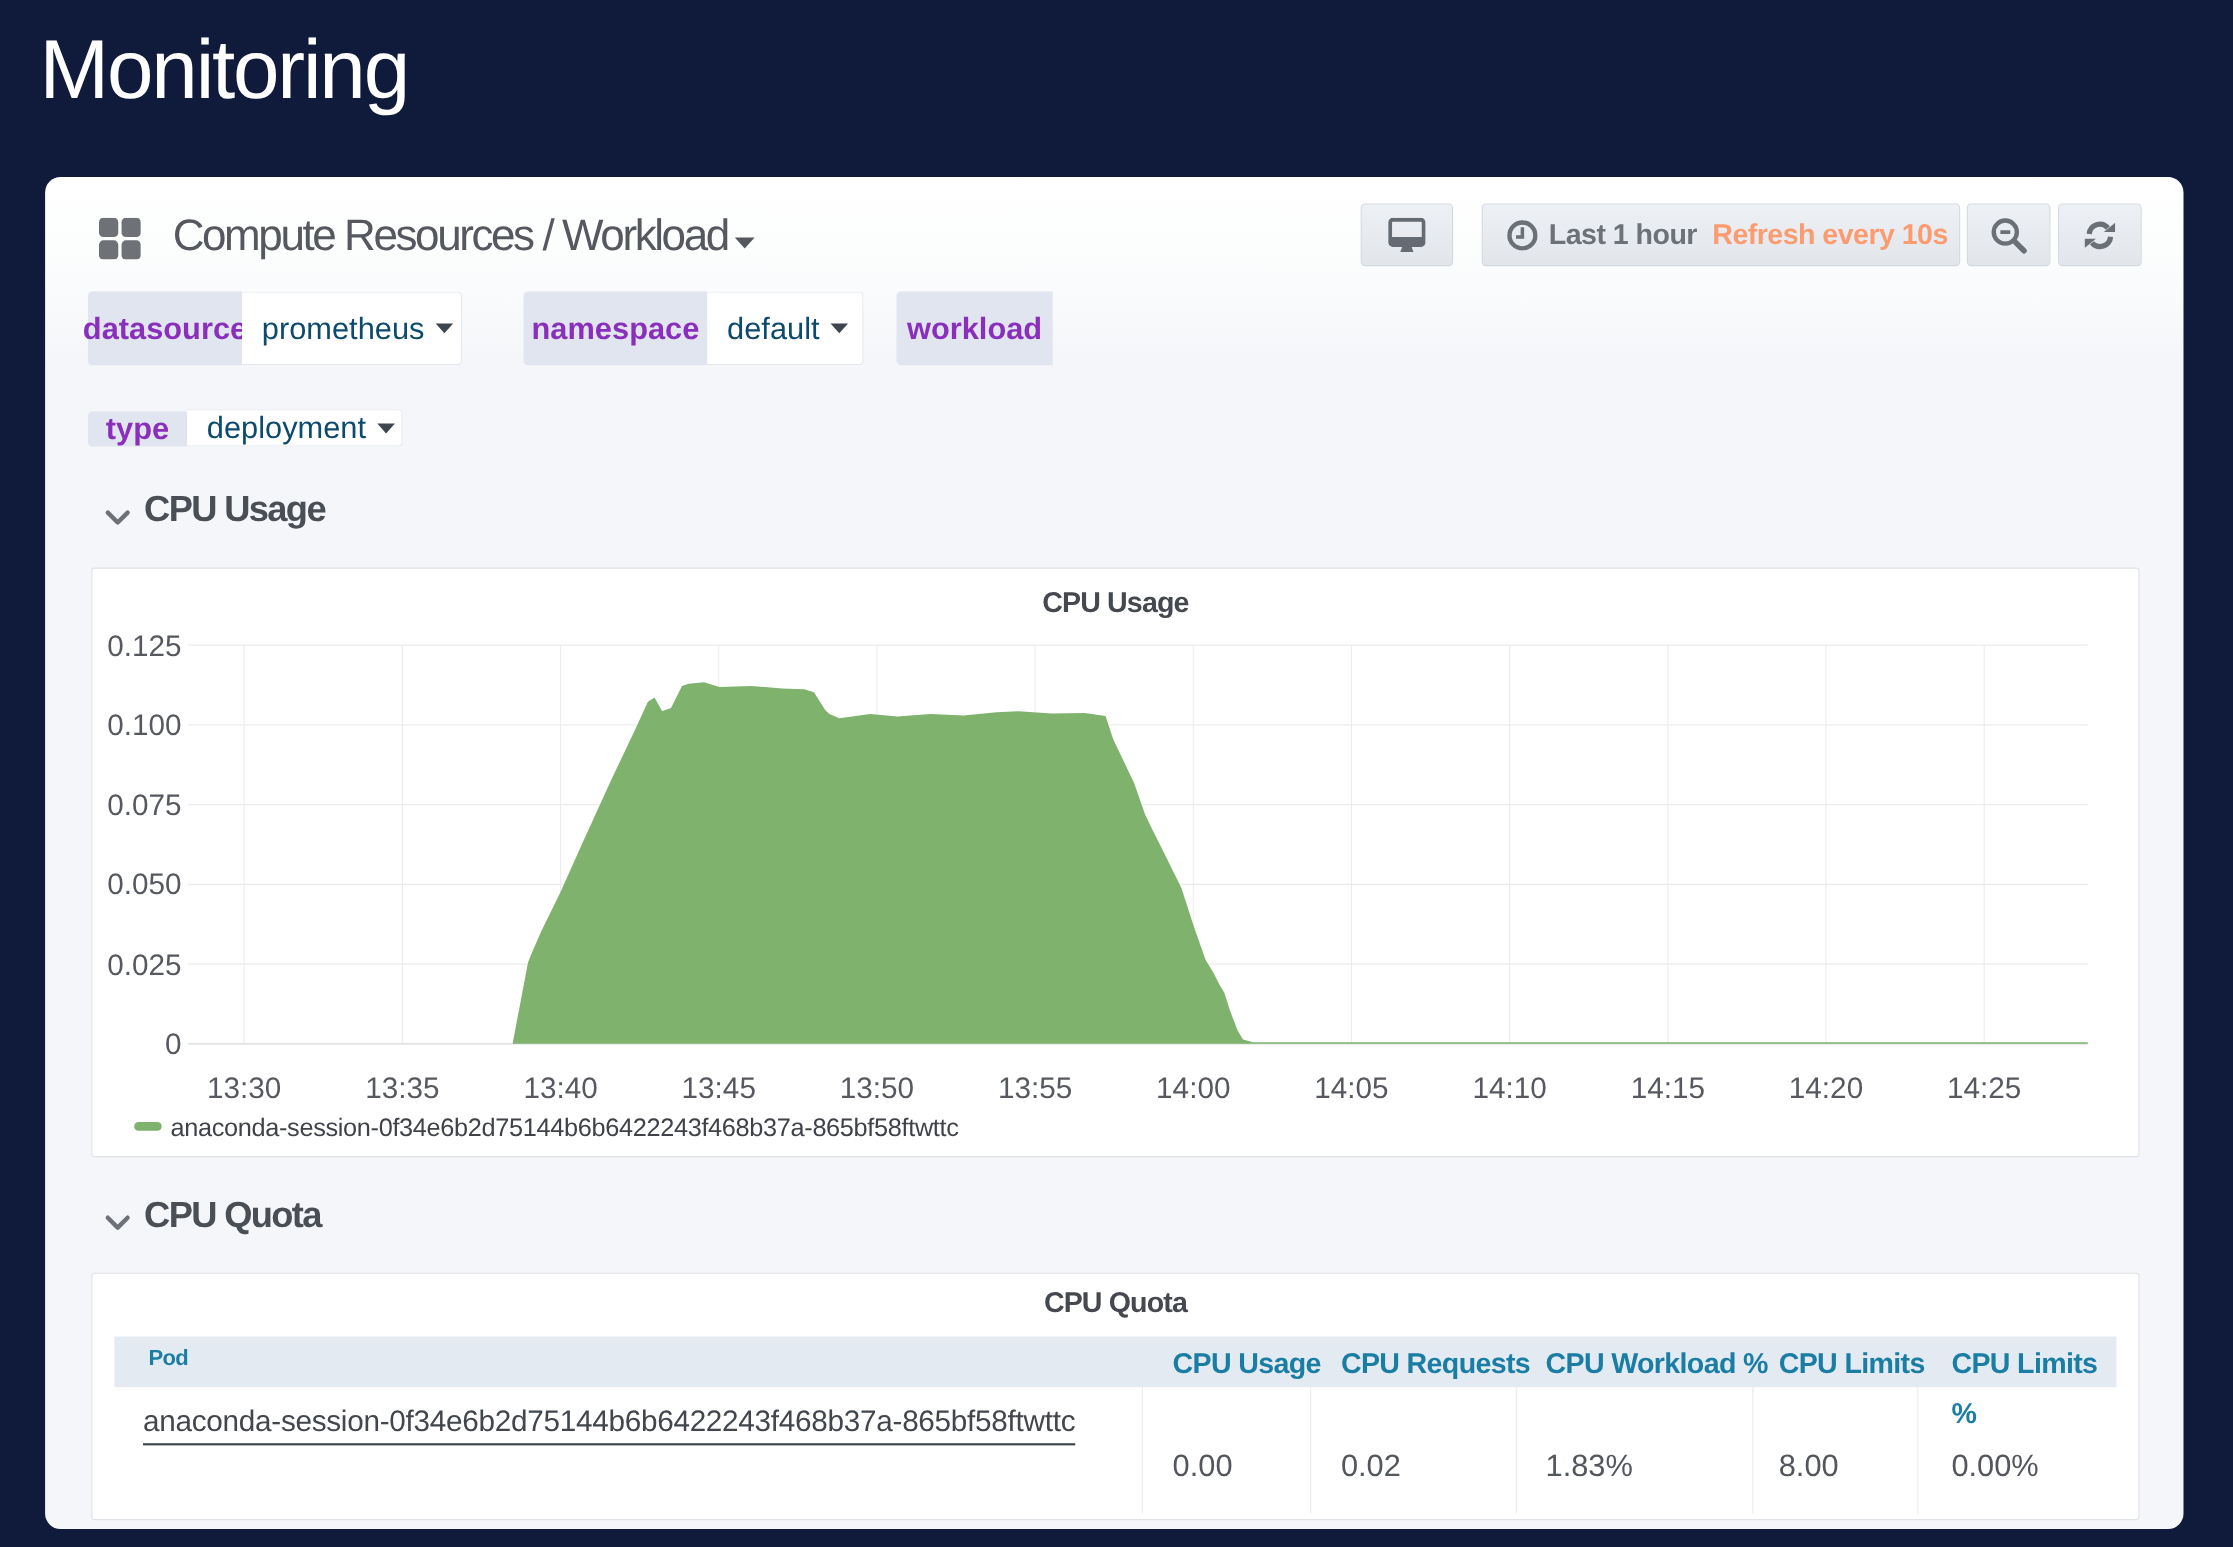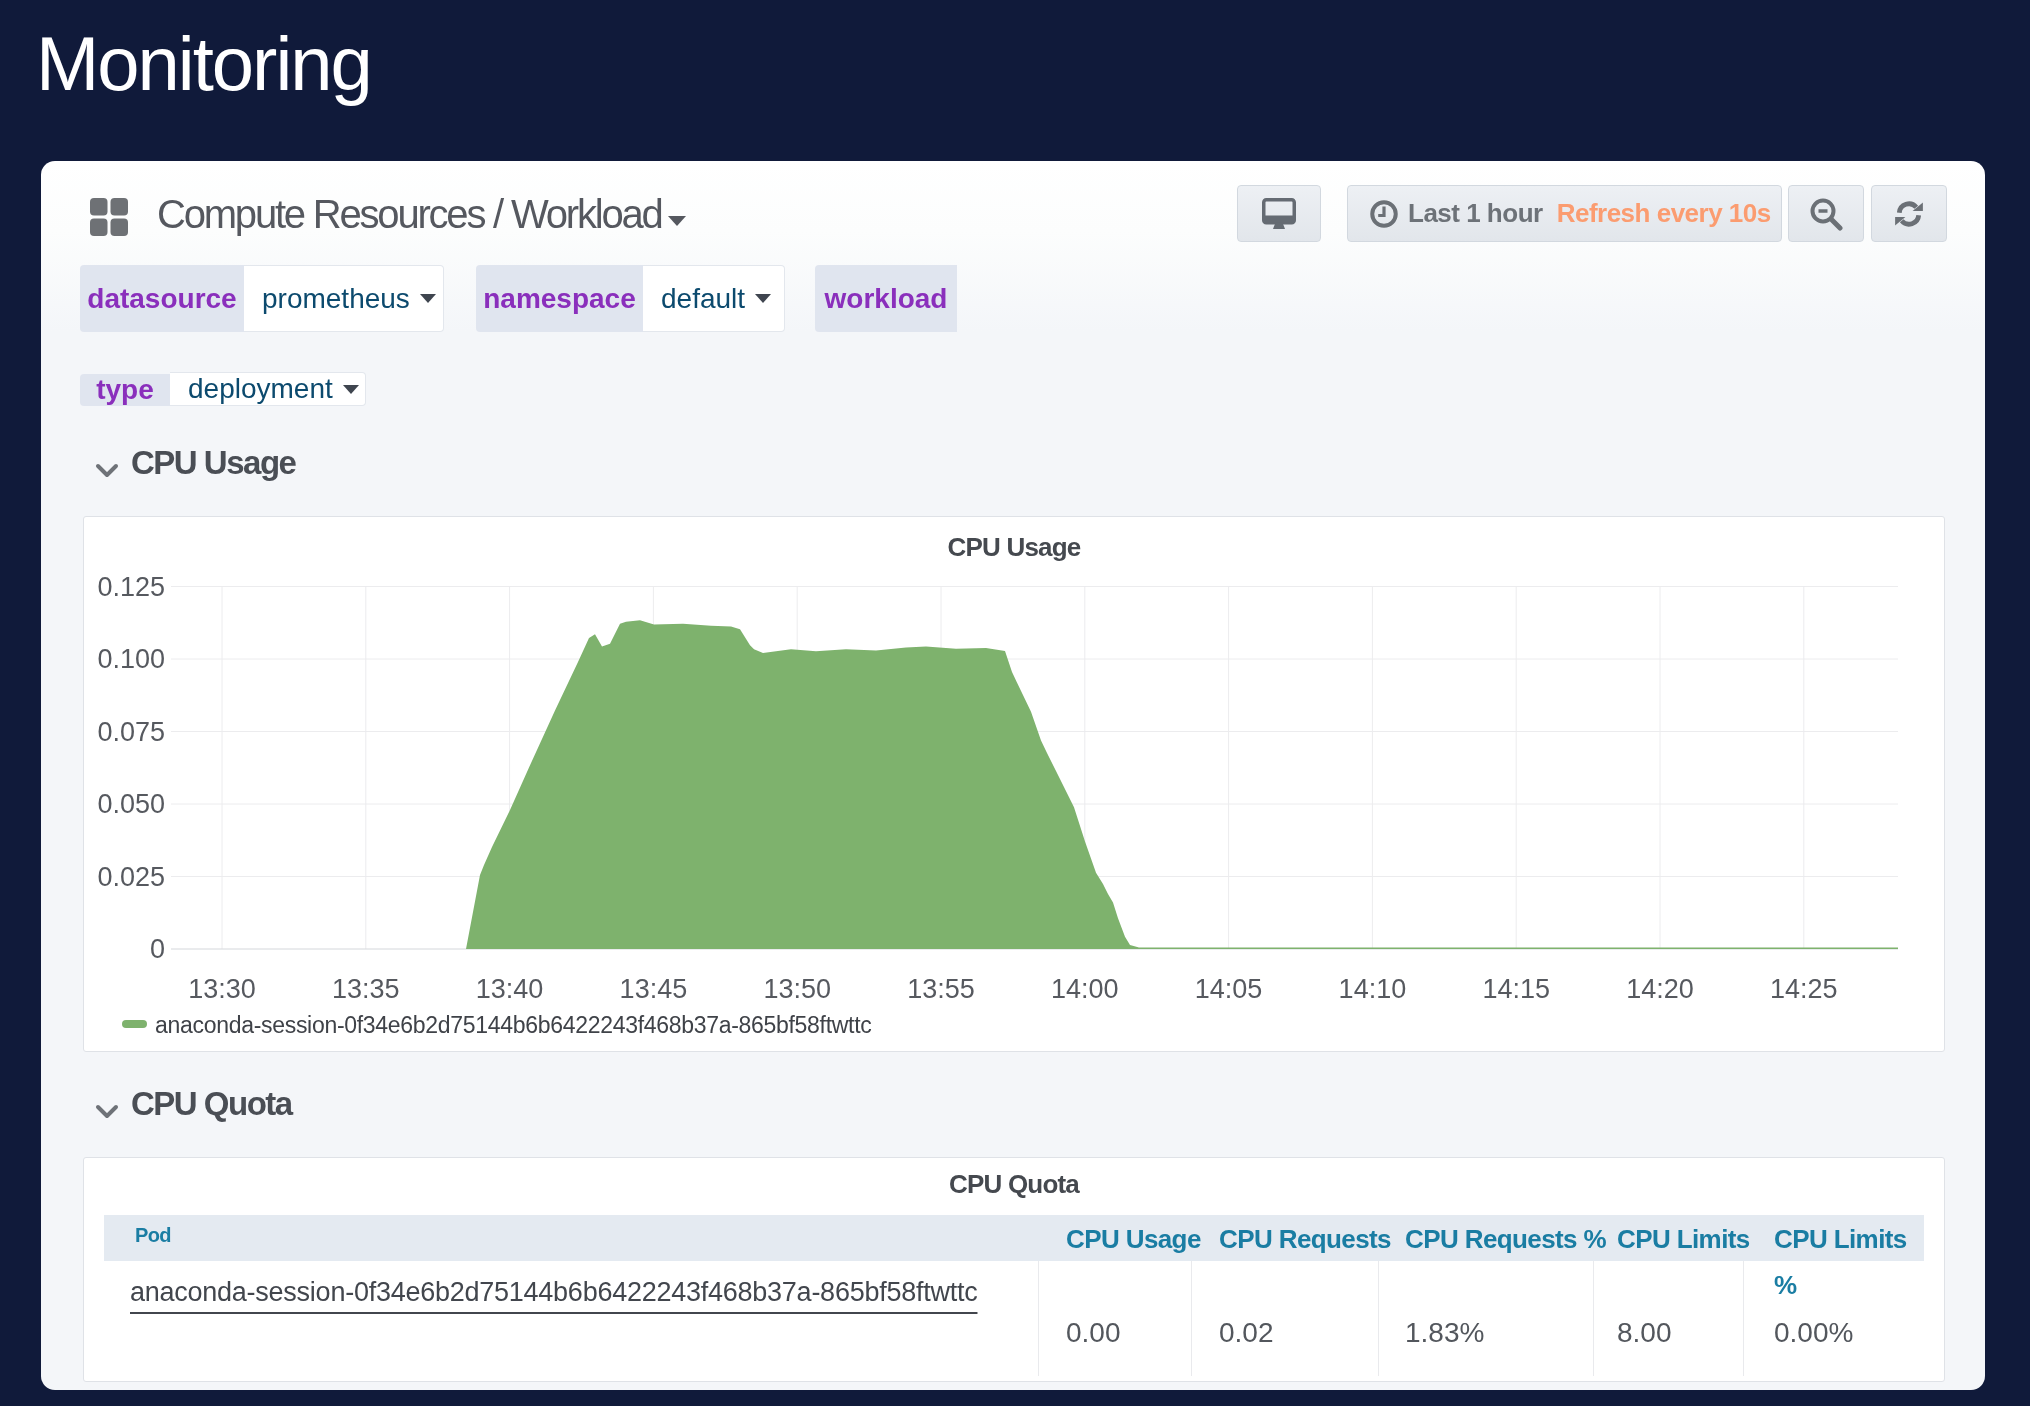--- a/index.html
+++ b/index.html
@@ -70,21 +70,21 @@
   <div class="btn" style="left:1830px;width:76px;">
     <svg width="28" height="28" viewBox="0 0 28 28">
       <path d="M4.3 12.7 A 9.7 9.7 0 0 1 21.3 7.2" fill="none" stroke="#6b7076" stroke-width="4.8"></path>
       <polygon points="17.6,10.9 27.9,2.6 27.9,10.9" fill="#6b7076"></polygon>
       <path d="M23.7 15.3 A 9.7 9.7 0 0 1 6.7 20.8" fill="none" stroke="#6b7076" stroke-width="4.8"></path>
       <polygon points="10.4,17.1 0.1,25.4 0.1,17.1" fill="#6b7076"></polygon>
     </svg>
   </div>
 
   <div class="pill" style="left:39px;top:104px;">
-    <div class="lbl" style="width:164px;">datasource</div>
+    <div class="lbl" style="width:140px;">datasource</div>
     <div class="val" style="width:200px;">prometheus<span class="caret"></span></div>
   </div>
   <div class="pill" style="left:435px;top:104px;">
     <div class="lbl" style="width:167px;">namespace</div>
     <div class="val" style="width:142px;">default<span class="caret"></span></div>
   </div>
   <div class="pill" style="left:774px;top:104px;">
     <div class="lbl" style="width:142px;">workload</div>
   </div>
   <div class="pill" style="left:39px;top:178px;align-items:flex-end;">
@@ -161,21 +161,21 @@
       </svg>
     <div class="txt">CPU Quota</div>
   </div>
 
   <div class="panel" style="top:996px;height:225px;font-size:28px;">
     <div class="abs" style="left:0;width:100%;top:11px;text-align:center;font-weight:bold;color:#45494f;font-size:26px;letter-spacing:-0.8px;">CPU Quota</div>
     <div class="abs" style="left:20px;top:57px;width:1820px;height:46px;background:#e4eaf1;"></div>
     <div class="abs" style="left:51px;top:66px;font-size:20px;letter-spacing:-0.6px;font-weight:bold;color:#1a7da3;">Pod</div>
     <div class="abs" style="left:982px;top:66px;font-size:26px;letter-spacing:-0.6px;font-weight:bold;color:#1a7da3;">CPU Usage</div>
     <div class="abs" style="left:1135px;top:66px;font-size:26px;letter-spacing:-0.6px;font-weight:bold;color:#1a7da3;">CPU Requests</div>
-    <div class="abs" style="left:1321px;top:66px;font-size:26px;letter-spacing:-0.6px;font-weight:bold;color:#1a7da3;">CPU Requests %</div>
+    <div class="abs" style="left:1321px;top:66px;font-size:26px;letter-spacing:-0.6px;font-weight:bold;color:#1a7da3;">CPU Workload %</div>
     <div class="abs" style="left:1533px;top:66px;font-size:26px;letter-spacing:-0.6px;font-weight:bold;color:#1a7da3;">CPU Limits</div>
     <div class="abs" style="left:1690px;top:66px;font-size:26px;letter-spacing:-0.6px;font-weight:bold;color:#1a7da3;">CPU Limits</div>
     <div class="abs" style="left:1690px;top:112px;font-size:26px;letter-spacing:-0.6px;font-weight:bold;color:#1a7da3;">%</div>
 
     <div class="abs" style="left:954px;top:103px;width:1px;height:115px;background:#e9eaed;"></div>
     <div class="abs" style="left:1107px;top:103px;width:1px;height:115px;background:#e9eaed;"></div>
     <div class="abs" style="left:1294px;top:103px;width:1px;height:115px;background:#e9eaed;"></div>
     <div class="abs" style="left:1509px;top:103px;width:1px;height:115px;background:#e9eaed;"></div>
     <div class="abs" style="left:1659px;top:103px;width:1px;height:115px;background:#e9eaed;"></div>
 

